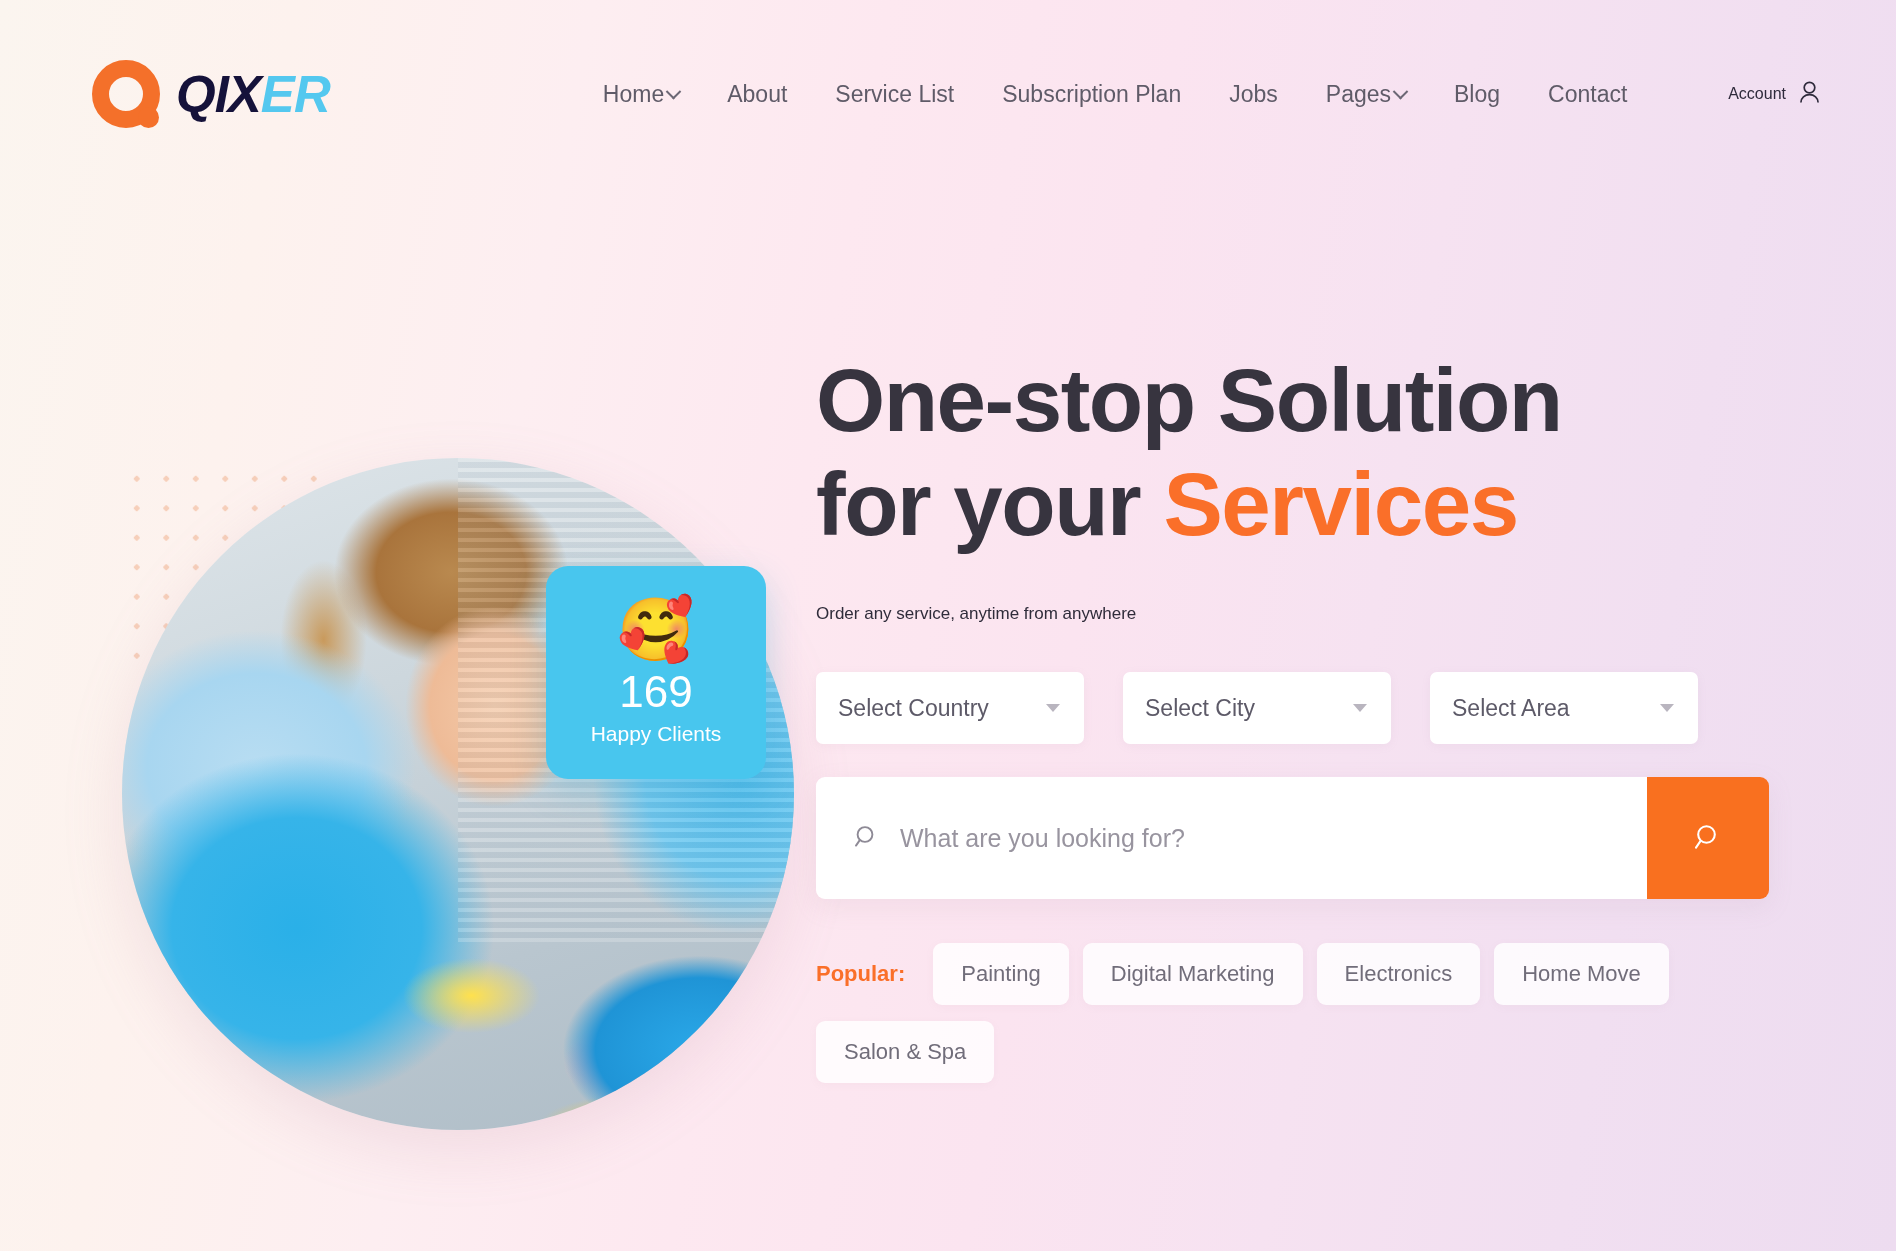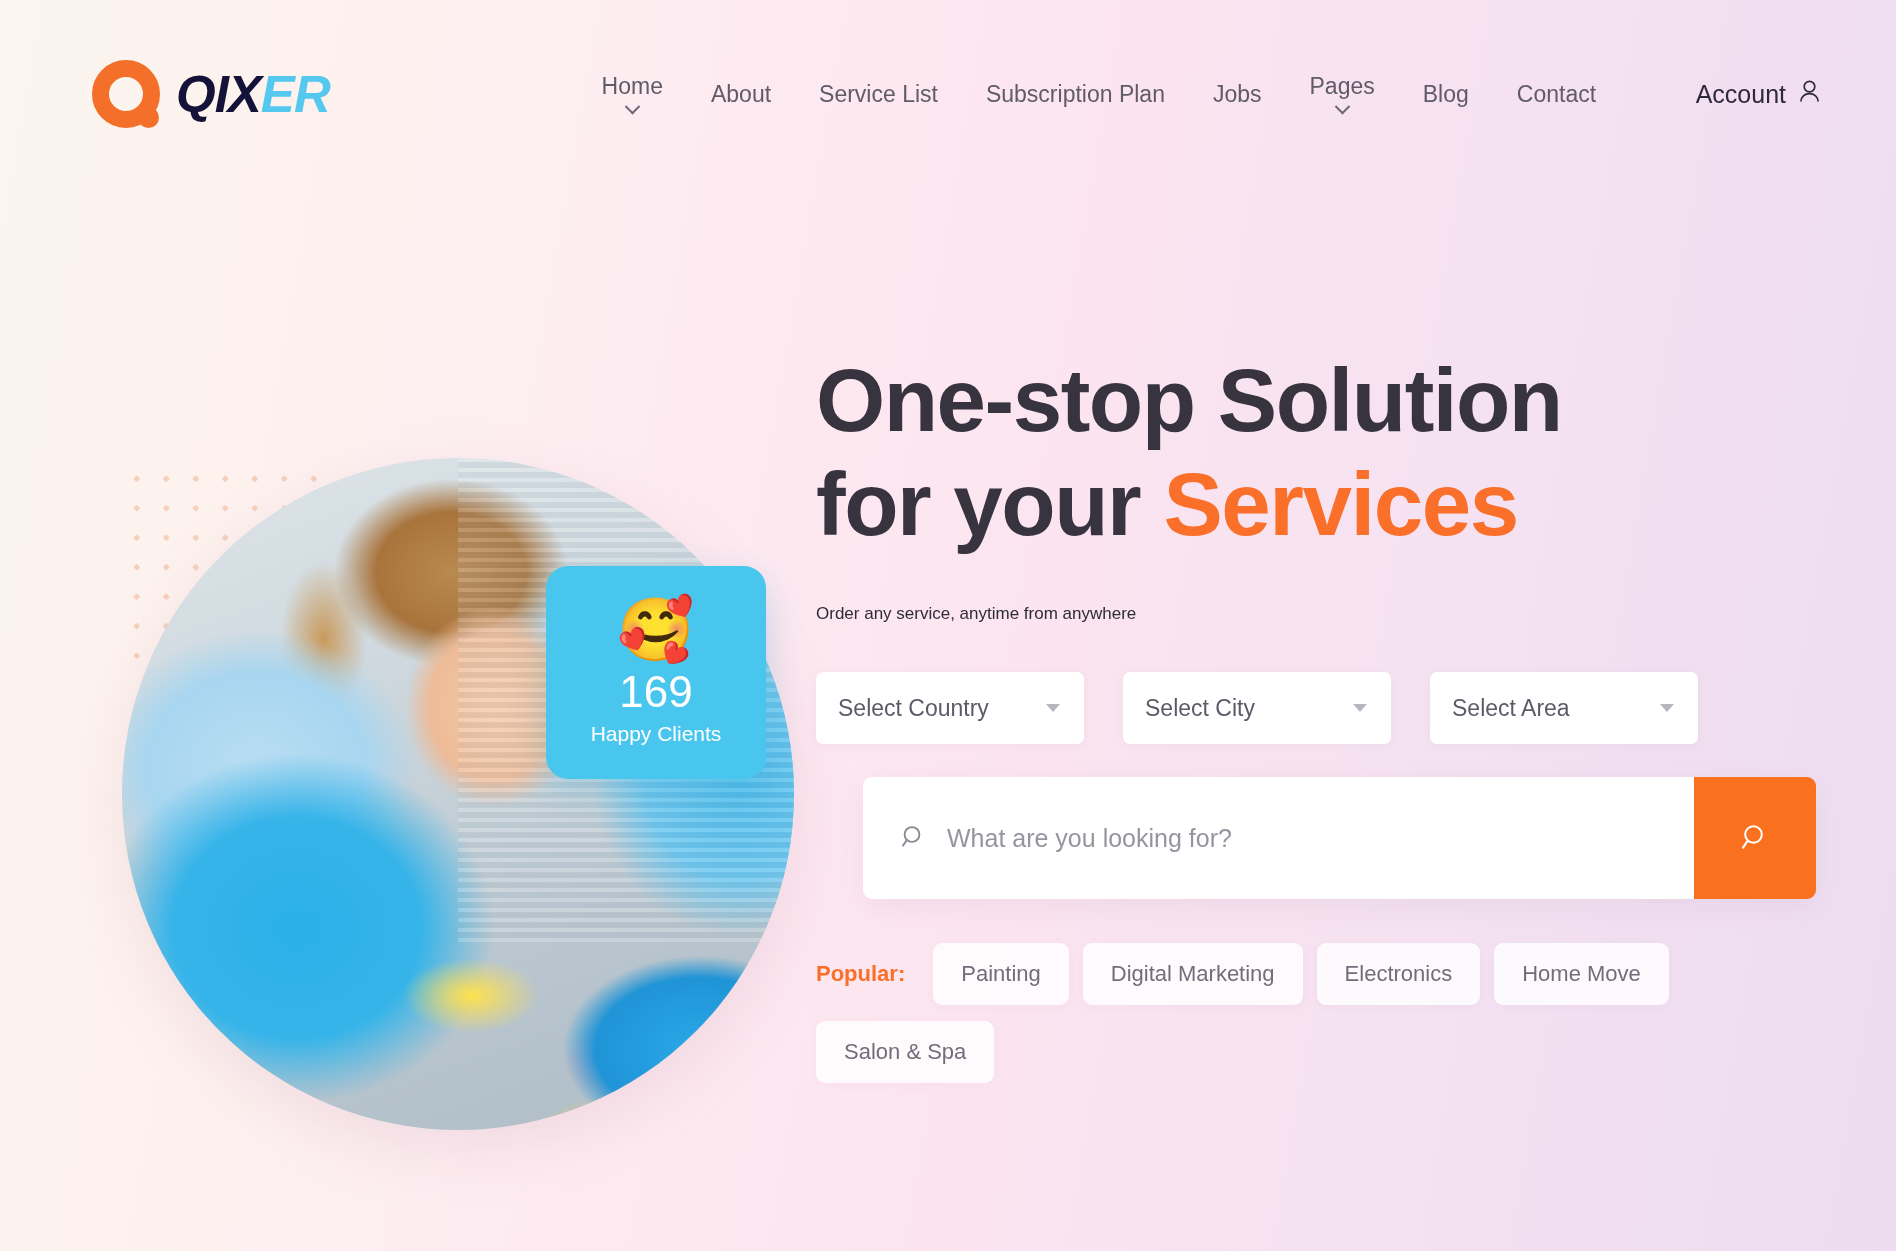--- a/index.html
+++ b/index.html
@@ -87,36 +87,35 @@
   }
   .nav-item {
     display: flex;
     align-items: center;
     gap: 4px;
     padding: 0 24px;
     font-size: 23px;
     color: #5f5b68;
     white-space: nowrap;
     cursor: pointer;
-    flex-direction: column;
   }
   .chev {
     display: inline-block;
     width: 11px;
     height: 11px;
     border-right: 2.2px solid #6c6875;
     border-bottom: 2.2px solid #6c6875;
     transform: rotate(45deg) translate(-2px,-2px);
   }
 
   .account {
     display: flex;
     align-items: center;
     gap: 13px;
-    font-size: 25px;
+    font-size: 16px;
     color: #2e2a3b;
     font-weight: 500;
     white-space: nowrap;
     cursor: pointer;
     flex-shrink: 0;
     padding-right: 28px;
   }
 
   
   .visual {
@@ -270,21 +269,20 @@
   }
 
   .searchbar {
     margin-top: 33px;
     display: flex;
     width: 953px;
     height: 122px;
     border-radius: 9px;
     overflow: hidden;
     box-shadow: 0 8px 26px rgba(170,140,165,0.12);
-    margin-left: 47px;
   }
   .search-field {
     flex: 1;
     background: #ffffff;
     display: flex;
     align-items: center;
     gap: 21px;
     padding: 0 38px;
   }
   .search-input {

